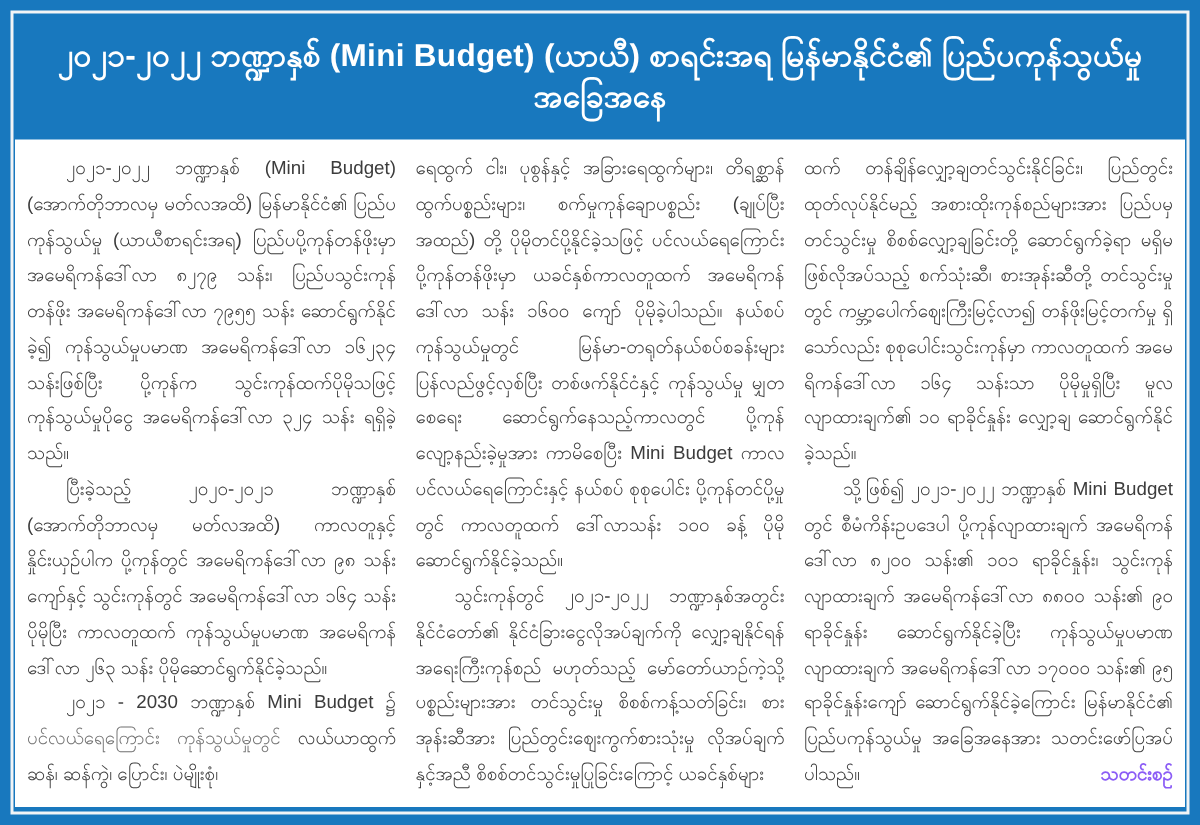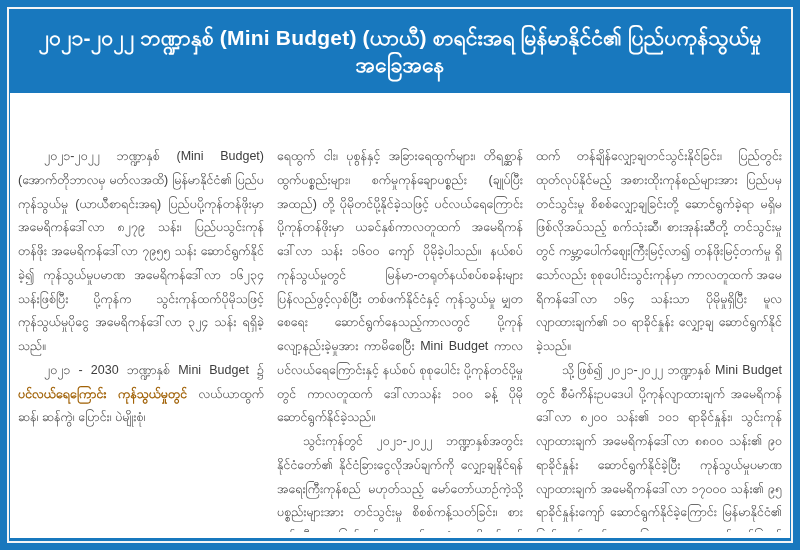--- a/index.html
+++ b/index.html
@@ -55,35 +55,34 @@
 
   .columns {
     display: flex;
     gap: 13px;
     height: 100%;
   }
   .col {
     flex: 1 1 0;
     min-width: 0;
     overflow: hidden;
-    margin-top: 44px;
   }
 
   .para {
     font-size: 12.5px;
     line-height: 1.9;
     color: #3c3c3c;
     text-align: justify;
     word-break: break-word;
   }
   .para.indent { text-indent: 26px; }
 
   .hl {
-    color: #a16207;
-    font-weight: bold;
+    color: #737373;
+    font-weight: normal;
   }
 
   .byline {
     float: right;
     font-weight: bold;
     color: #8b5cf6;
   }
 </style>
 </head>
 <body>
@@ -92,20 +91,21 @@
 
   <div class="banner">
     <div class="title">၂၀၂၁-၂၀၂၂ ဘဏ္ဍာနှစ် (Mini Budget) (ယာယီ) စာရင်းအရ မြန်မာနိုင်ငံ၏ ပြည်ပကုန်သွယ်မှု အခြေအနေ</div>
   </div>
 
   <div class="content">
     <div class="columns">
 
       <div class="col">
         <p class="para indent">၂၀၂၁-၂၀၂၂ ဘဏ္ဍာနှစ် (Mini Budget) (အောက်တိုဘာလမှ မတ်လအထိ) မြန်မာနိုင်ငံ၏ ပြည်ပကုန်သွယ်မှု (ယာယီစာရင်းအရ) ပြည်ပပို့ကုန်တန်ဖိုးမှာ အမေရိကန်ဒေါ်လာ ၈၂၇၉ သန်း၊ ပြည်ပသွင်းကုန်တန်ဖိုး အမေရိကန်ဒေါ်လာ ၇၉၅၅ သန်း ဆောင်ရွက်နိုင်ခဲ့၍ ကုန်သွယ်မှုပမာဏ အမေရိကန်ဒေါ်လာ ၁၆၂၃၄ သန်းဖြစ်ပြီး ပို့ကုန်က သွင်းကုန်ထက်ပိုမိုသဖြင့် ကုန်သွယ်မှုပိုငွေ အမေရိကန်ဒေါ်လာ ၃၂၄ သန်း ရရှိခဲ့သည်။</p>
+        <p class="para indent">ပြီးခဲ့သည့် ၂၀၂၀-၂၀၂၁ ဘဏ္ဍာနှစ် (အောက်တိုဘာလမှ မတ်လအထိ) ကာလတူနှင့် နှိုင်းယှဉ်ပါက ပို့ကုန်တွင် အမေရိကန်ဒေါ်လာ ၉၈ သန်းကျော်နှင့် သွင်းကုန်တွင် အမေရိကန်ဒေါ်လာ ၁၆၄ သန်း ပိုမိုပြီး ကာလတူထက် ကုန်သွယ်မှုပမာဏ အမေရိကန်ဒေါ်လာ ၂၆၃ သန်း ပိုမိုဆောင်ရွက်နိုင်ခဲ့သည်။</p>
         <p class="para indent"><span>၂၀၂၁ - 2030 ဘဏ္ဍာနှစ် Mini Budget ၌ </span><span class="hl">ပင်လယ်ရေကြောင်း ကုန်သွယ်မှုတွင်</span><span> လယ်ယာထွက် ဆန်၊ ဆန်ကွဲ၊ ပြောင်း၊ ပဲမျိုးစုံ၊</span></p>
       </div>
 
       <div class="col">
         <p class="para">ရေထွက် ငါး၊ ပုစွန်နှင့် အခြားရေထွက်များ၊ တိရစ္ဆာန်ထွက်ပစ္စည်းများ၊ စက်မှုကုန်ချောပစ္စည်း (ချုပ်ပြီးအထည်) တို့ ပိုမိုတင်ပို့နိုင်ခဲ့သဖြင့် ပင်လယ်ရေကြောင်း ပို့ကုန်တန်ဖိုးမှာ ယခင်နှစ်ကာလတူထက် အမေရိကန်ဒေါ်လာ သန်း ၁၆၀၀ ကျော် ပိုမိုခဲ့ပါသည်။ နယ်စပ်ကုန်သွယ်မှုတွင် မြန်မာ-တရုတ်နယ်စပ်စခန်းများ ပြန်လည်ဖွင့်လှစ်ပြီး တစ်ဖက်နိုင်ငံနှင့် ကုန်သွယ်မှု မျှတစေရေး ဆောင်ရွက်နေသည့်ကာလတွင် ပို့ကုန်လျော့နည်းခဲ့မှုအား ကာမိစေပြီး Mini Budget ကာလ ပင်လယ်ရေကြောင်းနှင့် နယ်စပ် စုစုပေါင်း ပို့ကုန်တင်ပို့မှုတွင် ကာလတူထက် ဒေါ်လာသန်း ၁၀၀ ခန့် ပိုမိုဆောင်ရွက်နိုင်ခဲ့သည်။</p>
         <p class="para indent">သွင်းကုန်တွင် ၂၀၂၁-၂၀၂၂ ဘဏ္ဍာနှစ်အတွင်း နိုင်ငံတော်၏ နိုင်ငံခြားငွေလိုအပ်ချက်ကို လျှော့ချနိုင်ရန် အရေးကြီးကုန်စည် မဟုတ်သည့် မော်တော်ယာဉ်ကဲ့သို့ ပစ္စည်းများအား တင်သွင်းမှု စိစစ်ကန့်သတ်ခြင်း၊ စားအုန်းဆီအား ပြည်တွင်းဈေးကွက်စားသုံးမှု လိုအပ်ချက်နှင့်အညီ စိစစ်တင်သွင်းမှုပြုခြင်းကြောင့် ယခင်နှစ်များ</p>
       </div>
 
       <div class="col">
         <p class="para">ထက် တန်ချိန်လျှော့ချတင်သွင်းနိုင်ခြင်း၊ ပြည်တွင်းထုတ်လုပ်နိုင်မည့် အစားထိုးကုန်စည်များအား ပြည်ပမှတင်သွင်းမှု စိစစ်လျှော့ချခြင်းတို့ ဆောင်ရွက်ခဲ့ရာ မရှိမဖြစ်လိုအပ်သည့် စက်သုံးဆီ၊ စားအုန်းဆီတို့ တင်သွင်းမှုတွင် ကမ္ဘာ့ပေါက်ဈေးကြီးမြင့်လာ၍ တန်ဖိုးမြင့်တက်မှု ရှိသော်လည်း စုစုပေါင်းသွင်းကုန်မှာ ကာလတူထက် အမေရိကန်ဒေါ်လာ ၁၆၄ သန်းသာ ပိုမိုမှုရှိပြီး မူလလျာထားချက်၏ ၁၀ ရာခိုင်နှုန်း လျှော့ချ ဆောင်ရွက်နိုင်ခဲ့သည်။</p>

